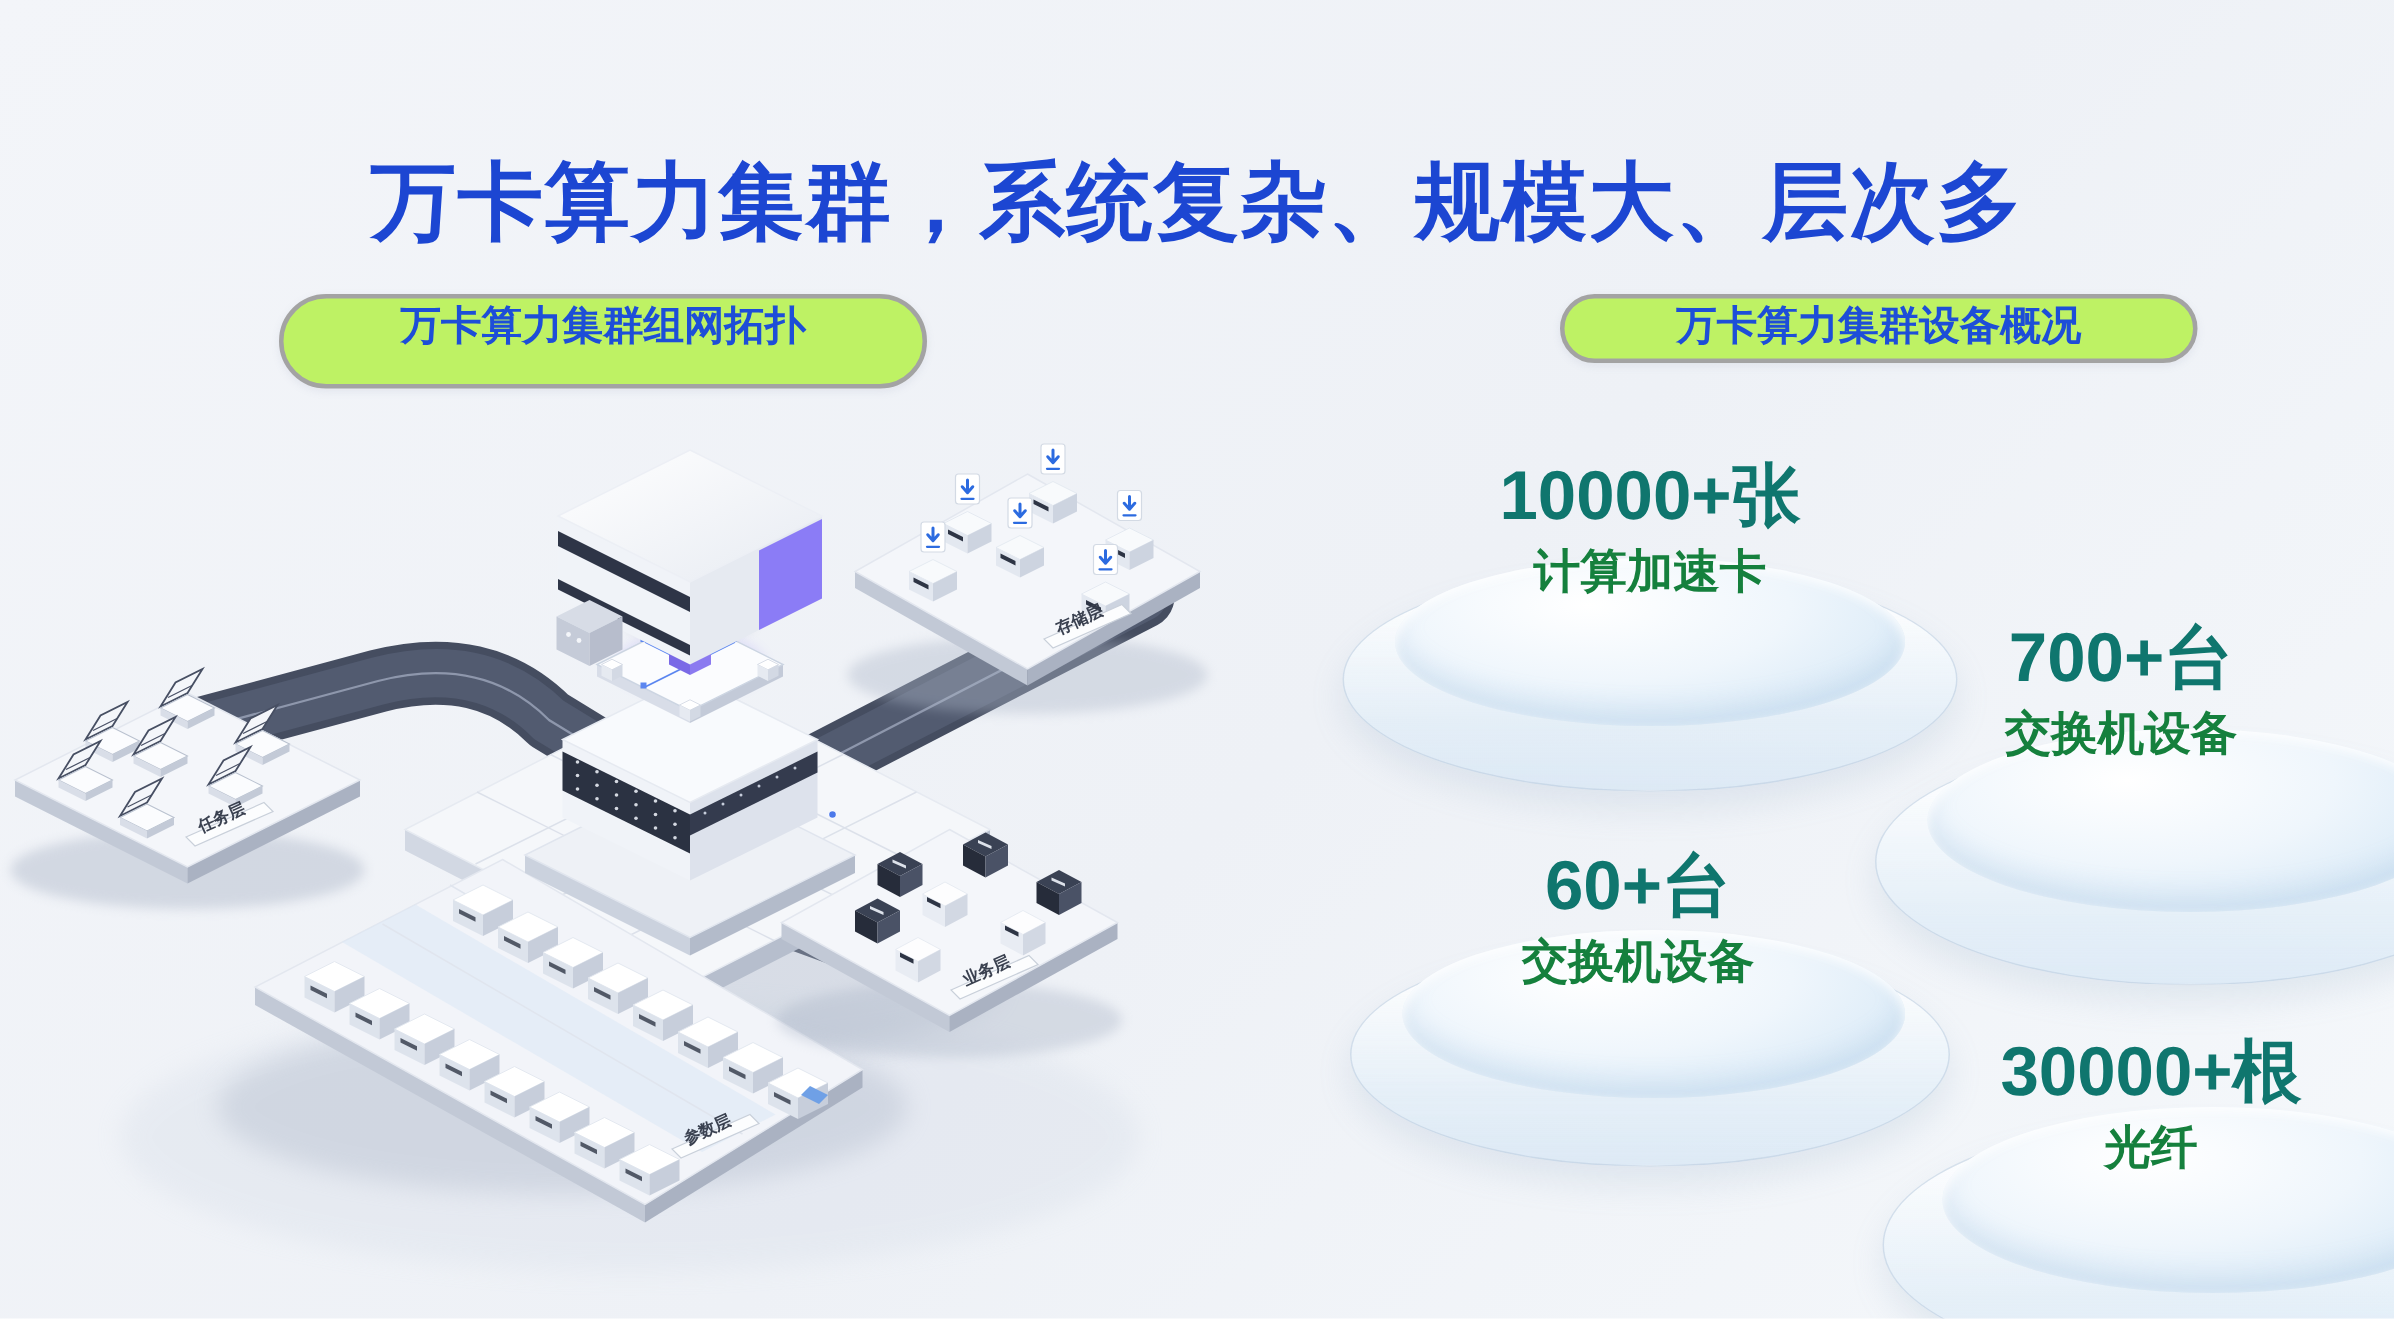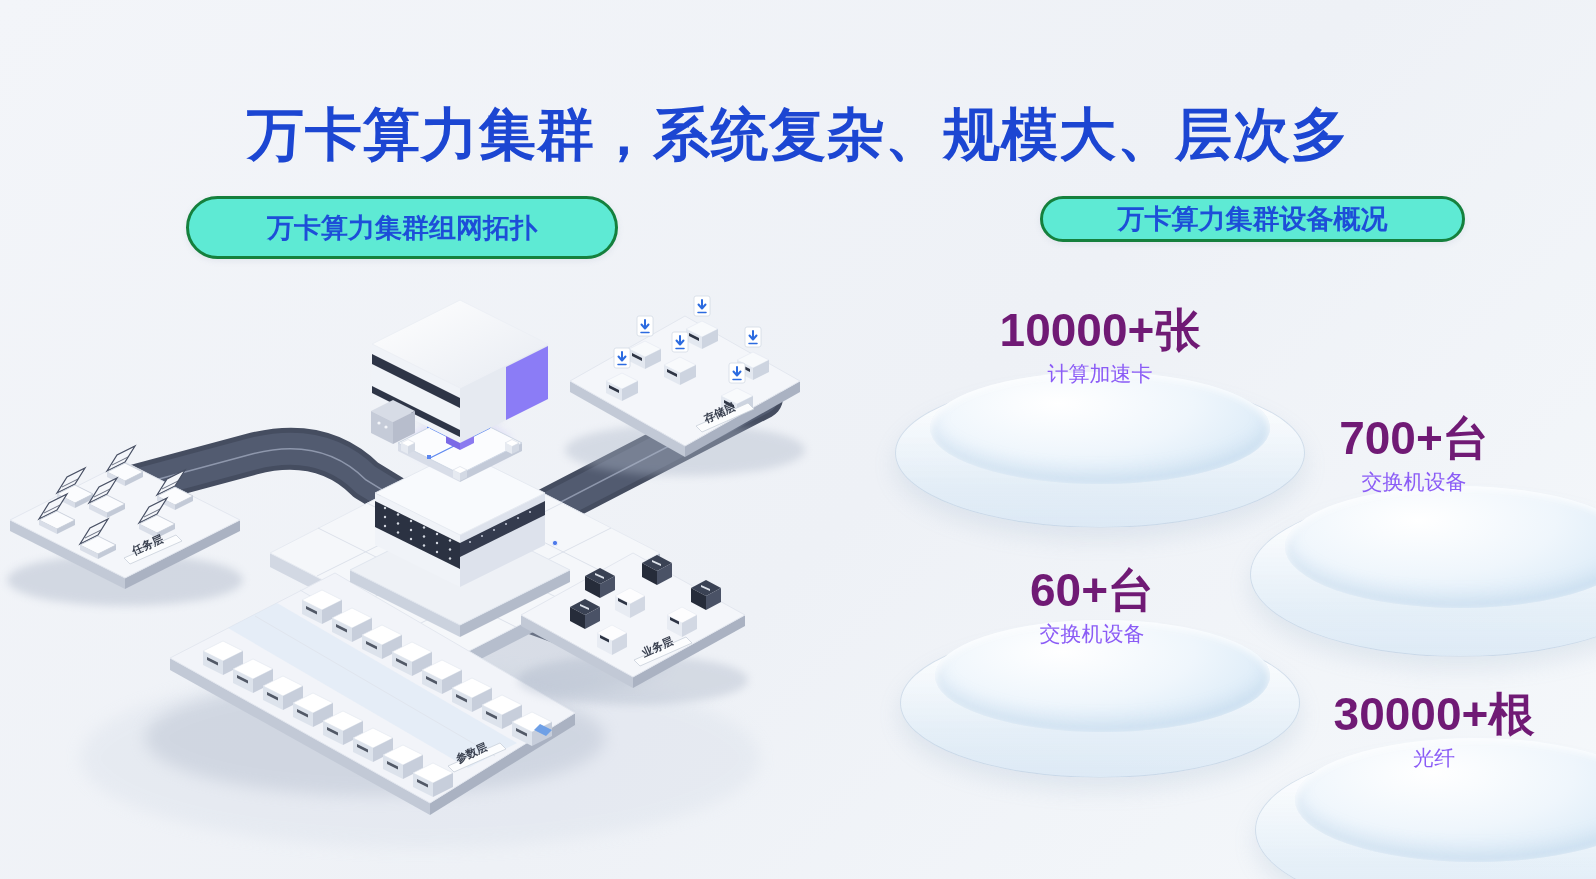--- a/index.html
+++ b/index.html
@@ -7,30 +7,30 @@
     width:1596px;height:879px;overflow:hidden;position:relative;
     font-family:"Liberation Sans","DejaVu Sans",sans-serif;
     background:linear-gradient(135deg,#f3f5f9 0%,#eef1f6 55%,#f5f8fb 100%);
   }
   .stage{position:absolute;inset:0;}
   .title{
     position:absolute;left:0;right:0;top:84px;margin:13px;text-align:center;
     font-size:57px;font-weight:800;color:#1c46d2;letter-spacing:1px;z-index:4;
   }
   .pill{
-    position:absolute;box-sizing:border-box;display:flex;align-items:center;justify-content:center;
-    border:3px solid #15803d;border-radius:34px;background:#5eead4;z-index:4;
+    position:absolute;box-sizing:border-box;display:flex;align-items:flex-start;justify-content:center;
+    border:3px solid #a3a3a3;border-radius:34px;background:#bef264;z-index:4;
     box-shadow:0 2px 6px rgba(120,135,165,.12);
   }
   .pill span{font-size:27px;font-weight:700;color:#1d4ed8;}
   .pill-left{left:186px;top:196px;width:432px;height:63px;}
   .pill-right{left:1040px;top:196px;width:425px;height:46px;}
   .stat{position:absolute;text-align:center;transform:translateX(-50%);z-index:3;}
-  .stat-value{font-size:46px;font-weight:800;color:#701a75;line-height:1.05;}
-  .stat-label{font-size:21px;font-weight:400;color:#8b5cf6;margin-top:6px;}
+  .stat-value{font-size:46px;font-weight:800;color:#0f766e;line-height:1.05;}
+  .stat-label{font-size:31px;font-weight:700;color:#15803d;margin-top:6px;}
   .stat1{left:1100px;top:306px;}
   .stat2{left:1414px;top:414px;}
   .stat3{left:1092px;top:566px;}
   .stat4{left:1434px;top:690px;}
   .platter{position:absolute;z-index:1;}
   .ring{position:absolute;border-radius:50%;
     background:linear-gradient(180deg,rgba(255,255,255,.95) 10%,rgba(222,236,247,.65) 70%,rgba(205,225,243,.55) 100%);
     border:1px solid rgba(188,205,223,.6);
     box-shadow:0 12px 22px rgba(140,165,195,.18);}
   .disc{position:absolute;border-radius:50%;

